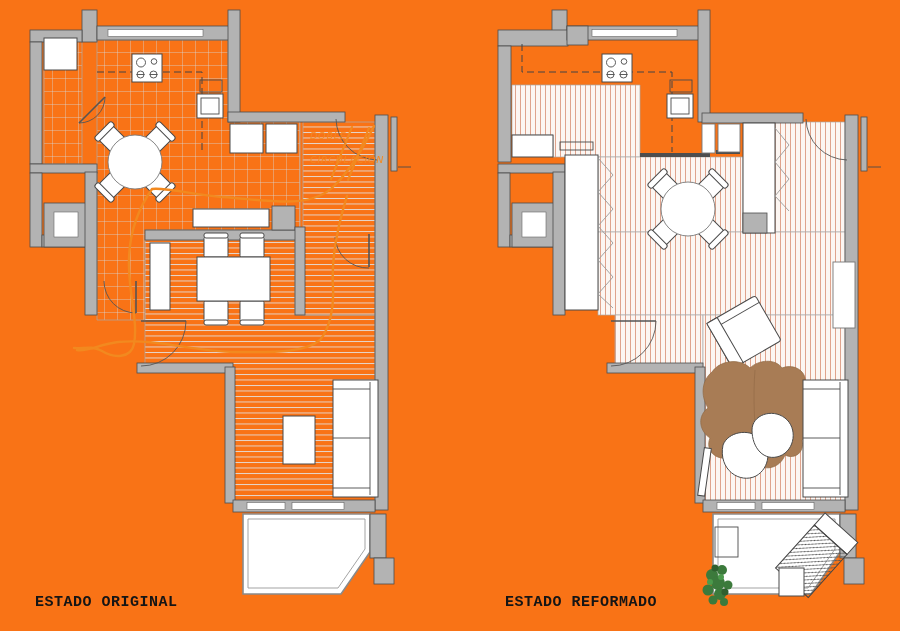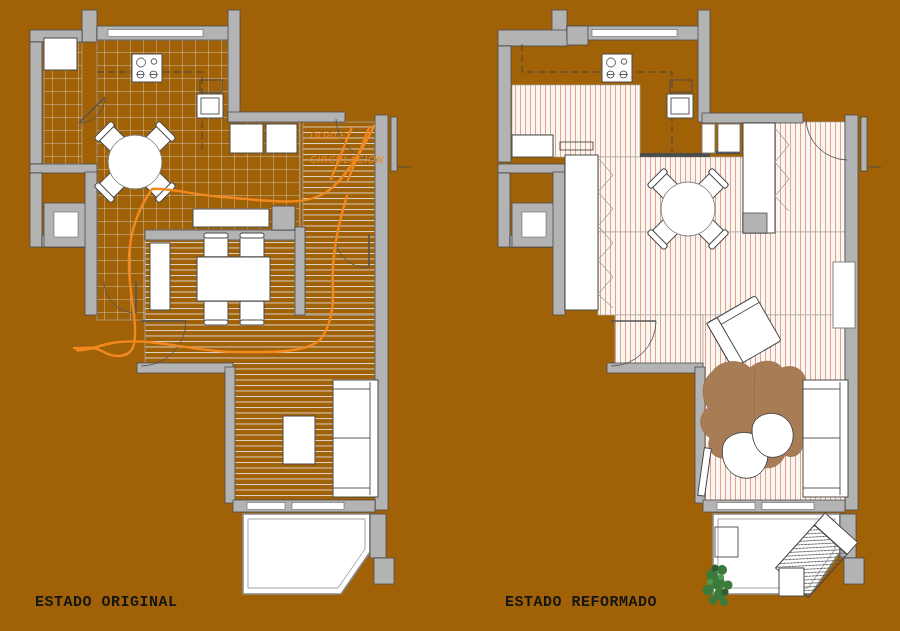--- a/index.html
+++ b/index.html
@@ -1,21 +1,21 @@
 <!DOCTYPE html>
 <html style="--accent-orange: #F2891F; --wall-gray: #B3B3B3; --wall-outline: #4D4D4D; --floor-stripe: #DFA38C; --tile-line: #D8D8D8; --plank-line: #E2E2E2; --rug-brown: #A87C55; --plant-green: #3C7A3C; --label-black: #151515;"><head>
 <meta charset="utf-8">
 <style>
   :root{
     --accent-orange:#F2891F; --wall-gray:#B3B3B3; --wall-outline:#4D4D4D;
     --floor-stripe:#DFA38C; --tile-line:#D8D8D8; --plank-line:#E2E2E2;
     --rug-brown:#A87C55; --plant-green:#3C7A3C; --label-black:#151515;
   }
   html,body{margin:0;padding:0;background:#fff;}
-  .canvas-wrap{width:900px;height:631px;background:#a16207;position:relative;overflow:hidden;}
+  .canvas-wrap{width:900px;height:631px;background:#f97316;position:relative;overflow:hidden;}
   svg{display:block;}
   .wall{fill:var(--wall-gray);stroke:var(--wall-outline);stroke-width:.8;}
   .wall-solid{fill:#4D4D4D;stroke:none;}
   .win{fill:#fff;stroke:#666;stroke-width:.6;}
   .floor{stroke:#ABABAB;stroke-width:.7;}
   .floor-plain{fill:#fff;stroke:#8a8a8a;stroke-width:1.6;}
   .inner-line{fill:none;stroke:#999;stroke-width:.9;}
   .furn{fill:#fff;stroke:#4A4A4A;stroke-width:1;}
   .furn-light{fill:#fff;stroke:#777;stroke-width:.9;}
   .thin{fill:none;stroke:#4A4A4A;stroke-width:.9;}

